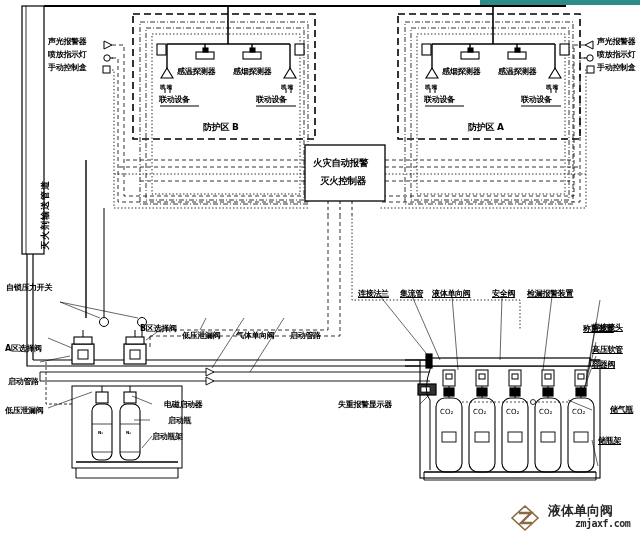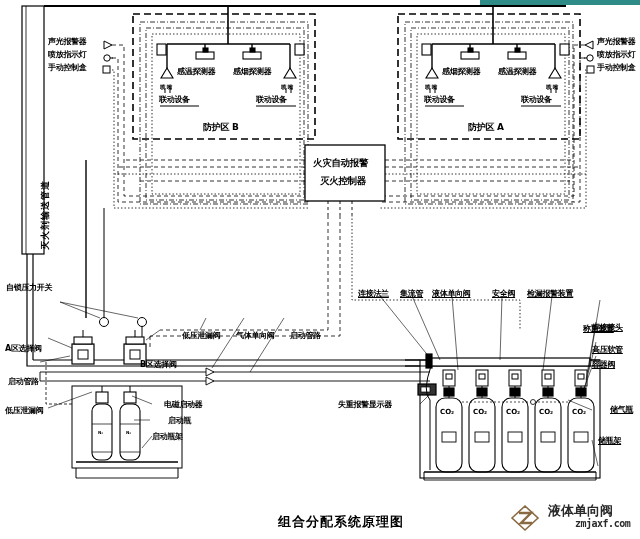--- a/index.html
+++ b/index.html
@@ -12,21 +12,21 @@
        letter-spacing:-0.3px;}
   .lbl.u{text-decoration:underline;}
   .xs{font-size:5.5px;}
   .title{position:absolute;left:278px;top:513px;font-size:13px;font-weight:bold;letter-spacing:1px;}
   .vert{position:absolute;transform-origin:0 0;transform:rotate(-90deg);font-size:9px;font-weight:bold;
         letter-spacing:1px;white-space:nowrap;}
   .wm{position:absolute;left:508px;top:500px;width:130px;height:36px;}
   .wmtxt{position:absolute;left:40px;top:2px;font-size:13px;font-weight:bold;color:#2b2b2b;letter-spacing:0px;}
   .wmurl{position:absolute;left:40px;top:18px;font-size:10px;font-weight:bold;color:#2b2b2b;
          font-family:"DejaVu Sans Mono","Liberation Mono",monospace;letter-spacing:-0.5px;margin-left:27px;}
-  .co2{position:absolute;font-size:7px;font-weight:bold;}
+  .co2{position:absolute;font-size:7px;font-weight:normal;}
   .n2{position:absolute;font-size:4px;font-weight:bold;}
 </style>
 </head>
 <body>
 
 <div class="stage">
 
   <div class="topbar"></div>
 
   <svg width="640" height="539">
@@ -289,21 +289,21 @@
   <div class="lbl" style="left:468px;top:122px;font-size:9px;">防护区 A</div>
 
   <div class="lbl" style="left:313px;top:158px;font-size:9.5px;">火灾自动报警</div>
   <div class="lbl" style="left:320px;top:176px;font-size:9.5px;">灭火控制器</div>
 
   <div class="lbl" style="left:6px;top:283px;">自锁压力开关</div>
   <div class="lbl" style="left:5px;top:344px;">A区选择阀</div>
   <div class="lbl" style="left:8px;top:377px;">启动管路</div>
   <div class="lbl" style="left:5px;top:406px;">低压泄漏阀</div>
 
-  <div class="lbl" style="left:140px;top:324px;margin-top:36px;">B区选择阀</div>
+  <div class="lbl" style="left:140px;top:324px;">B区选择阀</div>
   <div class="lbl" style="left:182px;top:331px;">低压泄漏阀</div>
   <div class="lbl" style="left:236px;top:331px;">气体单向阀</div>
   <div class="lbl" style="left:290px;top:331px;">启动管路</div>
   <div class="lbl" style="left:164px;top:400px;">电磁启动器</div>
   <div class="lbl" style="left:168px;top:416px;">启动瓶</div>
   <div class="lbl" style="left:152px;top:432px;">启动瓶架</div>
   <div class="lbl" style="left:338px;top:400px;">失重报警显示器</div>
 
   <div class="lbl u" style="left:358px;top:289px;">连接法兰</div>
   <div class="lbl u" style="left:400px;top:289px;">集流管</div>
@@ -320,21 +320,20 @@
 
   <div class="co2" style="left:440px;top:408px;">CO₂</div>
   <div class="co2" style="left:473px;top:408px;">CO₂</div>
   <div class="co2" style="left:506px;top:408px;">CO₂</div>
   <div class="co2" style="left:539px;top:408px;">CO₂</div>
   <div class="co2" style="left:572px;top:408px;">CO₂</div>
 
   <div class="n2" style="left:98px;top:430px;">N₂</div>
   <div class="n2" style="left:126px;top:430px;">N₂</div>
 
-  <div class="title">组合分配系统原理图</div>
 
   <div class="wm">
     <svg width="36" height="32" style="position:absolute;left:0;top:2px;">
       <path d="M4 16 L 17 4 L 30 16 L 17 28 Z" fill="none" stroke="#8a6a42" stroke-width="1.6"></path>
       <path d="M11 11 L 23 11 L 13 21 L 24 21" fill="none" stroke="#8a6a42" stroke-width="2.4"></path>
     </svg>
     <div class="wmtxt">液体单向阀</div>
     <div class="wmurl">zmjaxf.com</div>
   </div>
 

